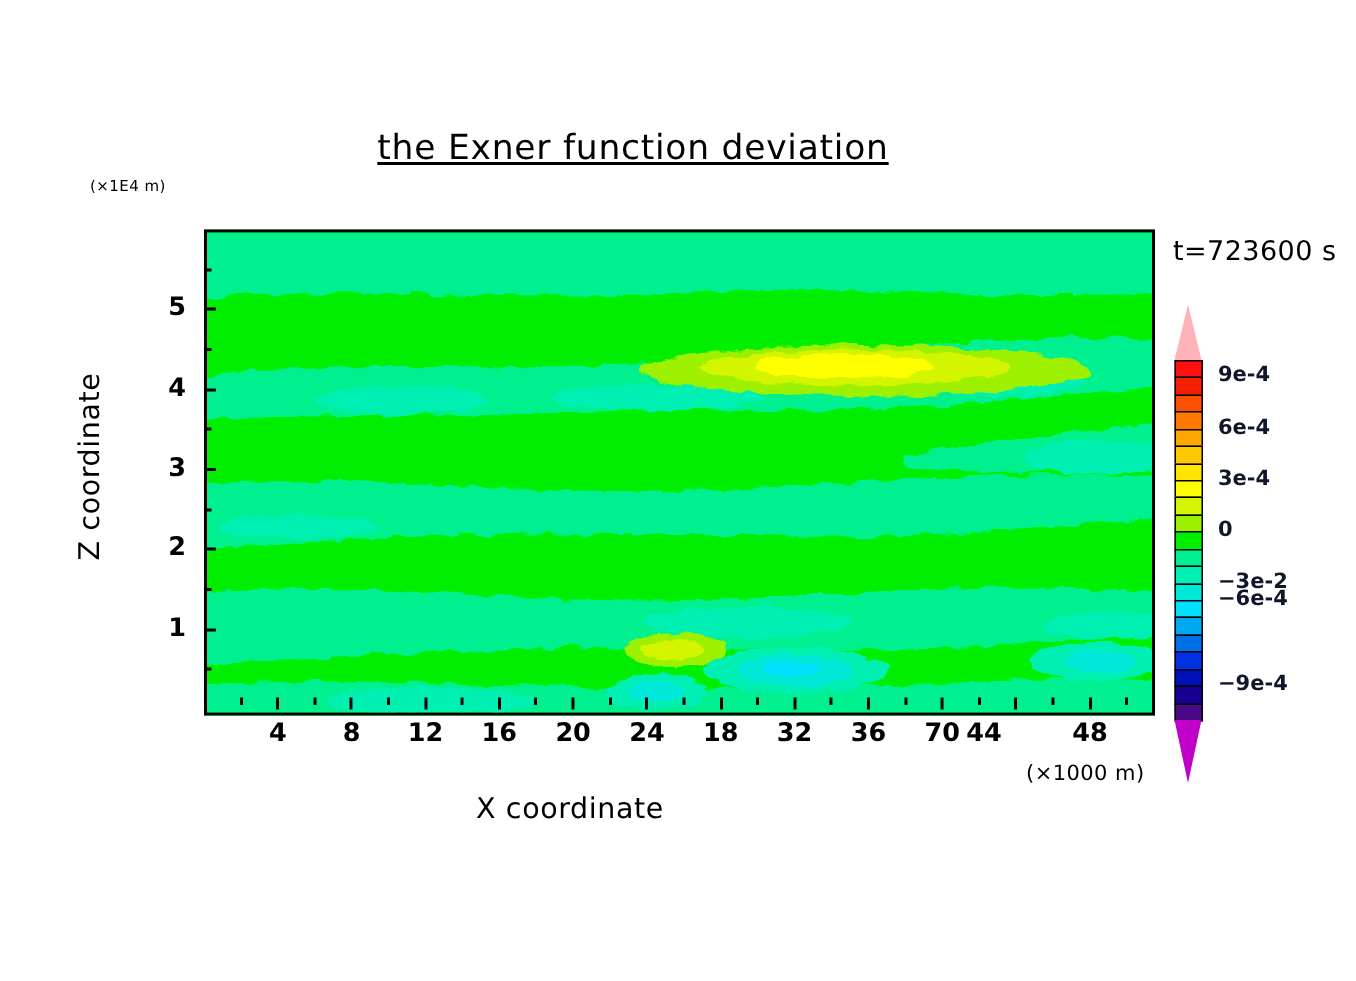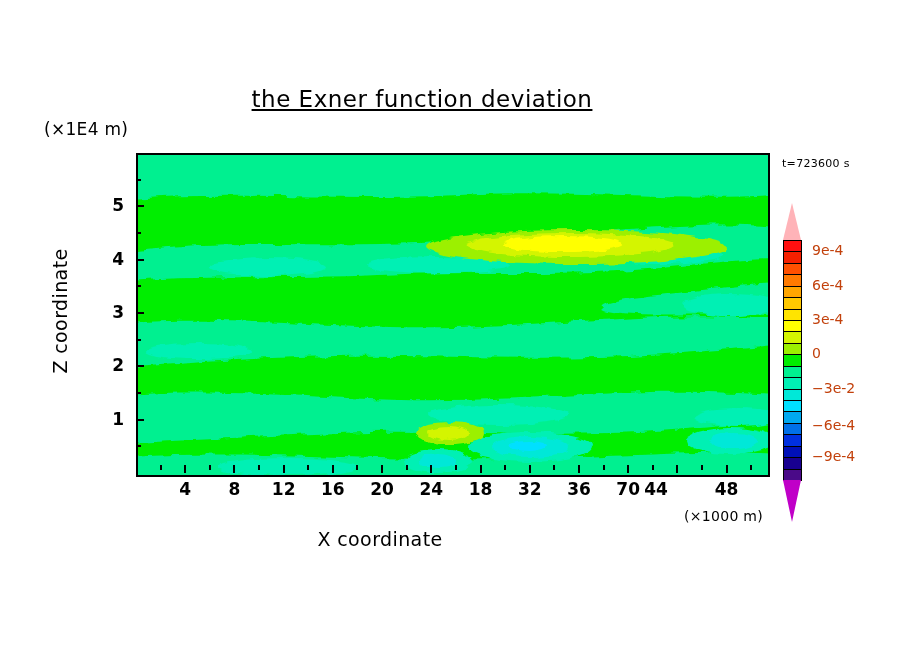--- a/index.html
+++ b/index.html
@@ -11,30 +11,30 @@
   #stage{position:absolute;left:0;top:0;width:904px;height:654px;}
 
   .title{
     position:absolute;left:0;top:86px;width:904px;
     text-align:center;font-size:23px;color:#000;
     letter-spacing:.5px;
   }
   .title span{margin-left:-60px;text-decoration:underline;}
 
   .unit-y{
-    position:absolute;left:44px;top:119px;
-    font-size:17px;color:#000;letter-spacing:.3px;
+    position:absolute;left:60px;top:119px;
+    font-size:10px;color:#000;letter-spacing:.3px;
   }
   .unit-x{
     position:absolute;left:684px;top:508px;
     font-size:14px;color:#000;letter-spacing:.3px;
   }
   .tstamp{
     position:absolute;left:782px;top:157px;
-    font-size:11px;color:#000;letter-spacing:.3px;
+    font-size:18px;color:#000;letter-spacing:.3px;
   }
 
   .xlabel{
     position:absolute;left:0;top:528px;width:760px;
     text-align:center;font-size:19px;color:#000;letter-spacing:.4px;
   }
   .ylabel{
     position:absolute;left:-40px;top:300px;width:200px;
     text-align:center;font-size:19px;color:#000;letter-spacing:.4px;
     transform:rotate(-90deg);transform-origin:50% 50%;
@@ -64,22 +64,22 @@
     position:absolute;left:98px;font-size:17px;color:#000;
     text-align:right;width:26px;margin-top:-11px;font-weight:bold;
   }
 
   
   #cbar{position:absolute;left:783px;top:203px;width:20px;height:320px;}
   .cb-band{position:absolute;left:0;width:19px;border:1px solid #000;
            box-sizing:border-box;}
   .cb-arrow{position:absolute;left:0;width:19px;height:0;}
   .cblab{
-    position:absolute;left:812px;font-size:14px;color:#c2410c;
-    margin-top:-9px;white-space:nowrap;font-weight:normal;
+    position:absolute;left:812px;font-size:14px;color:#0f172a;
+    margin-top:-9px;white-space:nowrap;font-weight:bold;
   }
 </style>
 </head>
 <body>
 
 <div id="stage">
 
   <div class="title"><span>the Exner function deviation</span></div>
 
   <div class="unit-y">(×1E4 m)</div>
@@ -238,17 +238,17 @@
       <div class="cb-band" style="background: rgb(74, 10, 136); top: 265.571px; height: 12.4286px;"></div>
       <div class="cb-arrow" style="top: 0px; border-left: 9.5px solid transparent; border-right: 9.5px solid transparent; border-bottom: 37px solid rgb(255, 179, 184); width: 0px;"></div>
       <div class="cb-arrow" style="top: 277px; border-left: 9.5px solid transparent; border-right: 9.5px solid transparent; border-top: 42px solid rgb(192, 0, 200); width: 0px;"></div>
     </div>
   <div id="cblabs">
       <div class="cblab" style="top: 251.429px;">9e-4</div>
       <div class="cblab" style="top: 285.714px;">6e-4</div>
       <div class="cblab" style="top: 320px; text-align: right;">3e-4</div>
       <div class="cblab" style="top: 354.286px;">0</div>
       <div class="cblab" style="top: 388.571px;">−3e-2</div>
-      <div class="cblab" style="top: 426px;">−6e-4</div>
+      <div class="cblab" style="top: 400px;">−6e-4</div>
       <div class="cblab" style="top: 457.143px;">−9e-4</div>
     </div>
 
 </div>
 
 </body></html>

